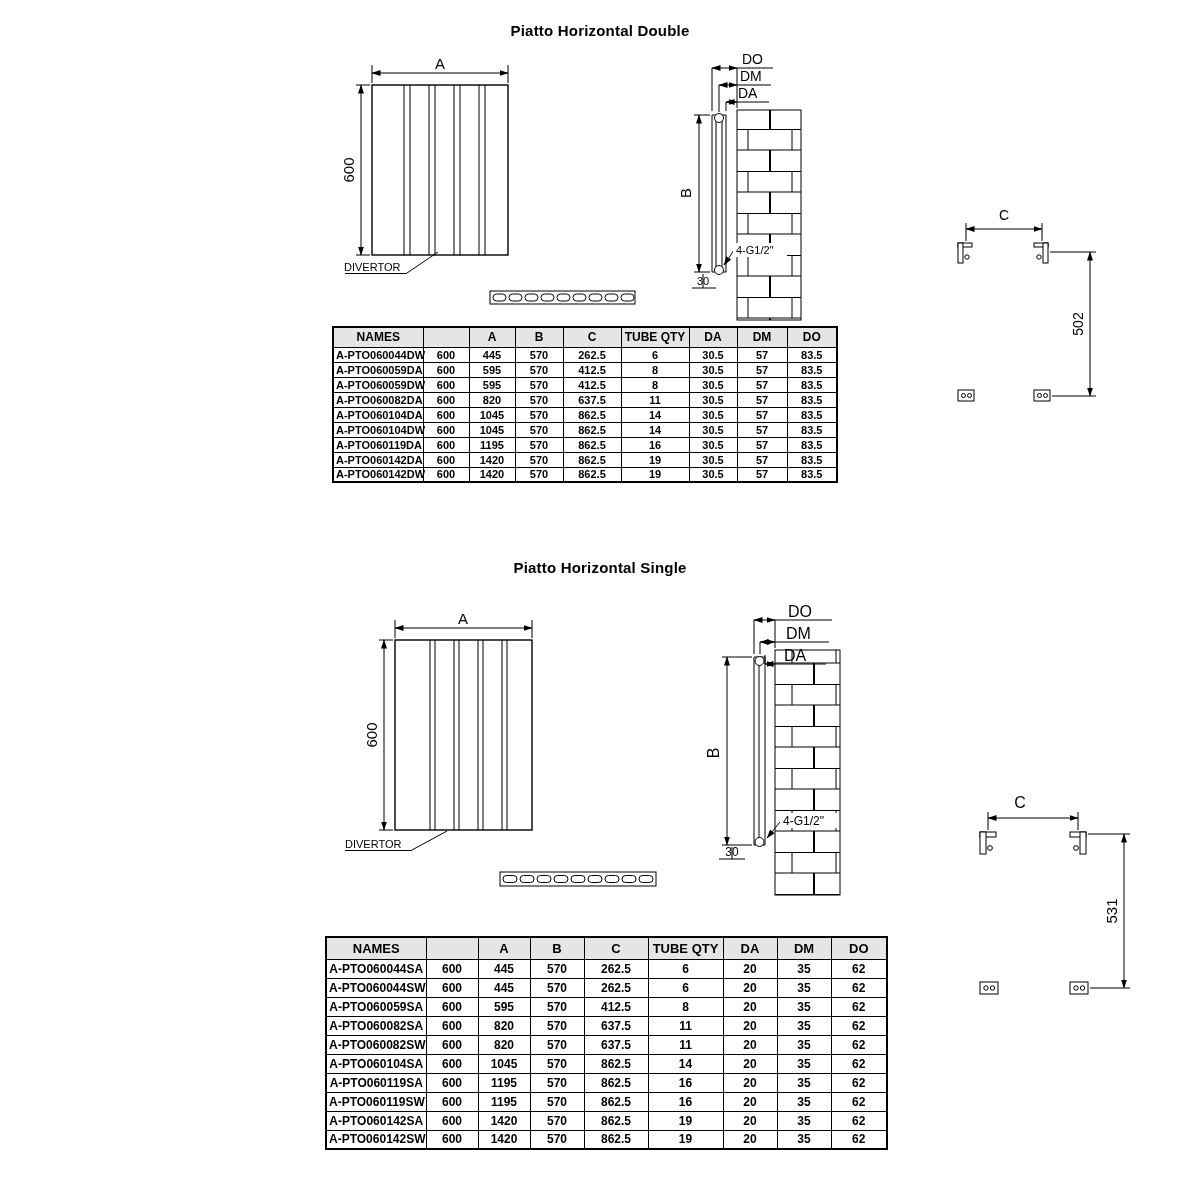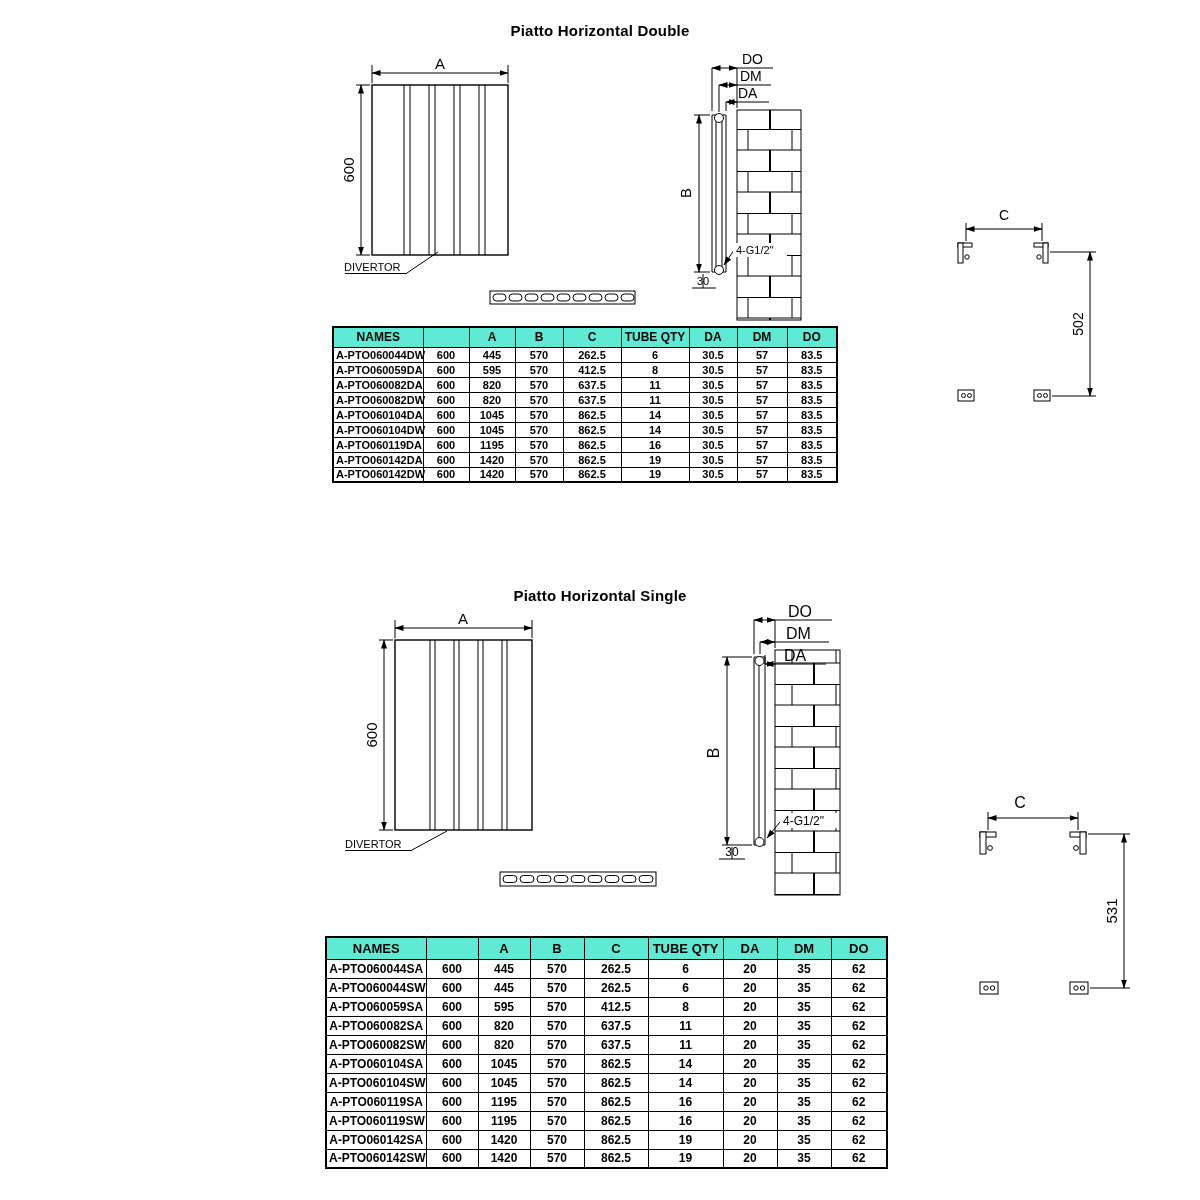--- a/index.html
+++ b/index.html
@@ -8,21 +8,21 @@
          font-family:"Liberation Sans", sans-serif; color:#000; }
   #page { position:absolute; left:0; top:0; width:1200px; height:1060px; background:#fff; }
   .title { position:absolute; left:0; width:1200px; text-align:center;
            font-weight:bold; font-size:15px; letter-spacing:.2px; }
   svg.diag { position:absolute; overflow:visible; }
   svg text { font-family:"Liberation Sans", sans-serif; }
   table.spec { position:absolute; border-collapse:collapse; table-layout:fixed;
                background:#fff; border:2px solid #000; }
   table.spec th, table.spec td { border:1px solid #000; text-align:center;
                vertical-align:middle; font-weight:bold; padding:0 2px; white-space:nowrap; }
-  table.spec th { background:#5eead4; }
+  table.spec th { background:#e5e5e5; }
   .spec.double { width:506px; }
   .spec.double th { height:20px; font-size:12px; }
   .spec.double td { height:15px; font-size:11px; }
   .spec.single { width:563px; }
   .spec.single th { height:22px; font-size:13px; }
   .spec.single td { height:19px; font-size:12px; }
 </style>
 </head>
 <body>
 
@@ -177,42 +177,42 @@
           <td>600</td>
           <td>595</td>
           <td>570</td>
           <td>412.5</td>
           <td>8</td>
           <td>30.5</td>
           <td>57</td>
           <td>83.5</td>
         </tr>
         <tr>
+          <td>A-PTO060059DW</td>
+          <td>600</td>
+          <td>595</td>
+          <td>570</td>
+          <td>412.5</td>
+          <td>8</td>
+          <td>30.5</td>
+          <td>57</td>
+          <td>83.5</td>
+        </tr>
+        <tr>
           <td>A-PTO060082DA</td>
           <td>600</td>
           <td>820</td>
           <td>570</td>
           <td>637.5</td>
           <td>11</td>
           <td>30.5</td>
           <td>57</td>
           <td>83.5</td>
         </tr>
         <tr>
-          <td>A-PTO060082DW</td>
-          <td>600</td>
-          <td>820</td>
-          <td>570</td>
-          <td>637.5</td>
-          <td>11</td>
-          <td>30.5</td>
-          <td>57</td>
-          <td>83.5</td>
-        </tr>
-        <tr>
           <td>A-PTO060104DA</td>
           <td>600</td>
           <td>1045</td>
           <td>570</td>
           <td>862.5</td>
           <td>14</td>
           <td>30.5</td>
           <td>57</td>
           <td>83.5</td>
         </tr>
@@ -256,21 +256,21 @@
           <td>570</td>
           <td>862.5</td>
           <td>19</td>
           <td>30.5</td>
           <td>57</td>
           <td>83.5</td>
         </tr>
       </tbody>
   </table>
 
-  <div class="title" style="top:587px">Piatto Horizontal Single</div>
+  <div class="title" style="top:559px">Piatto Horizontal Single</div>
 
   <svg class="diag" style="left:330px; top:600px" width="840" height="410" viewBox="0 0 840 410">
     <defs>
       <marker id="arrS" markerWidth="10" markerHeight="8" refX="8.5" refY="3" orient="auto-start-reverse" markerUnits="userSpaceOnUse">
         <path d="M0,0 L9,3 L0,6 Z" fill="#000"></path>
       </marker>
       <pattern id="brickS" width="44" height="42" patternUnits="userSpaceOnUse">
         <rect width="44" height="42" fill="#fff"></rect>
         <path d="M0,0.5 H44 M0,21 H44 M22,0 V21 M0.5,21 V42 M43.5,21 V42" stroke="#000" stroke-width="1" fill="none"></path>
       </pattern>
@@ -456,31 +456,20 @@
           <td>600</td>
           <td>1045</td>
           <td>570</td>
           <td>862.5</td>
           <td>14</td>
           <td>20</td>
           <td>35</td>
           <td>62</td>
         </tr>
         <tr>
-          <td>A-PTO060104SW</td>
-          <td>600</td>
-          <td>1045</td>
-          <td>570</td>
-          <td>862.5</td>
-          <td>14</td>
-          <td>20</td>
-          <td>35</td>
-          <td>62</td>
-        </tr>
-        <tr>
           <td>A-PTO060119SA</td>
           <td>600</td>
           <td>1195</td>
           <td>570</td>
           <td>862.5</td>
           <td>16</td>
           <td>20</td>
           <td>35</td>
           <td>62</td>
         </tr>

